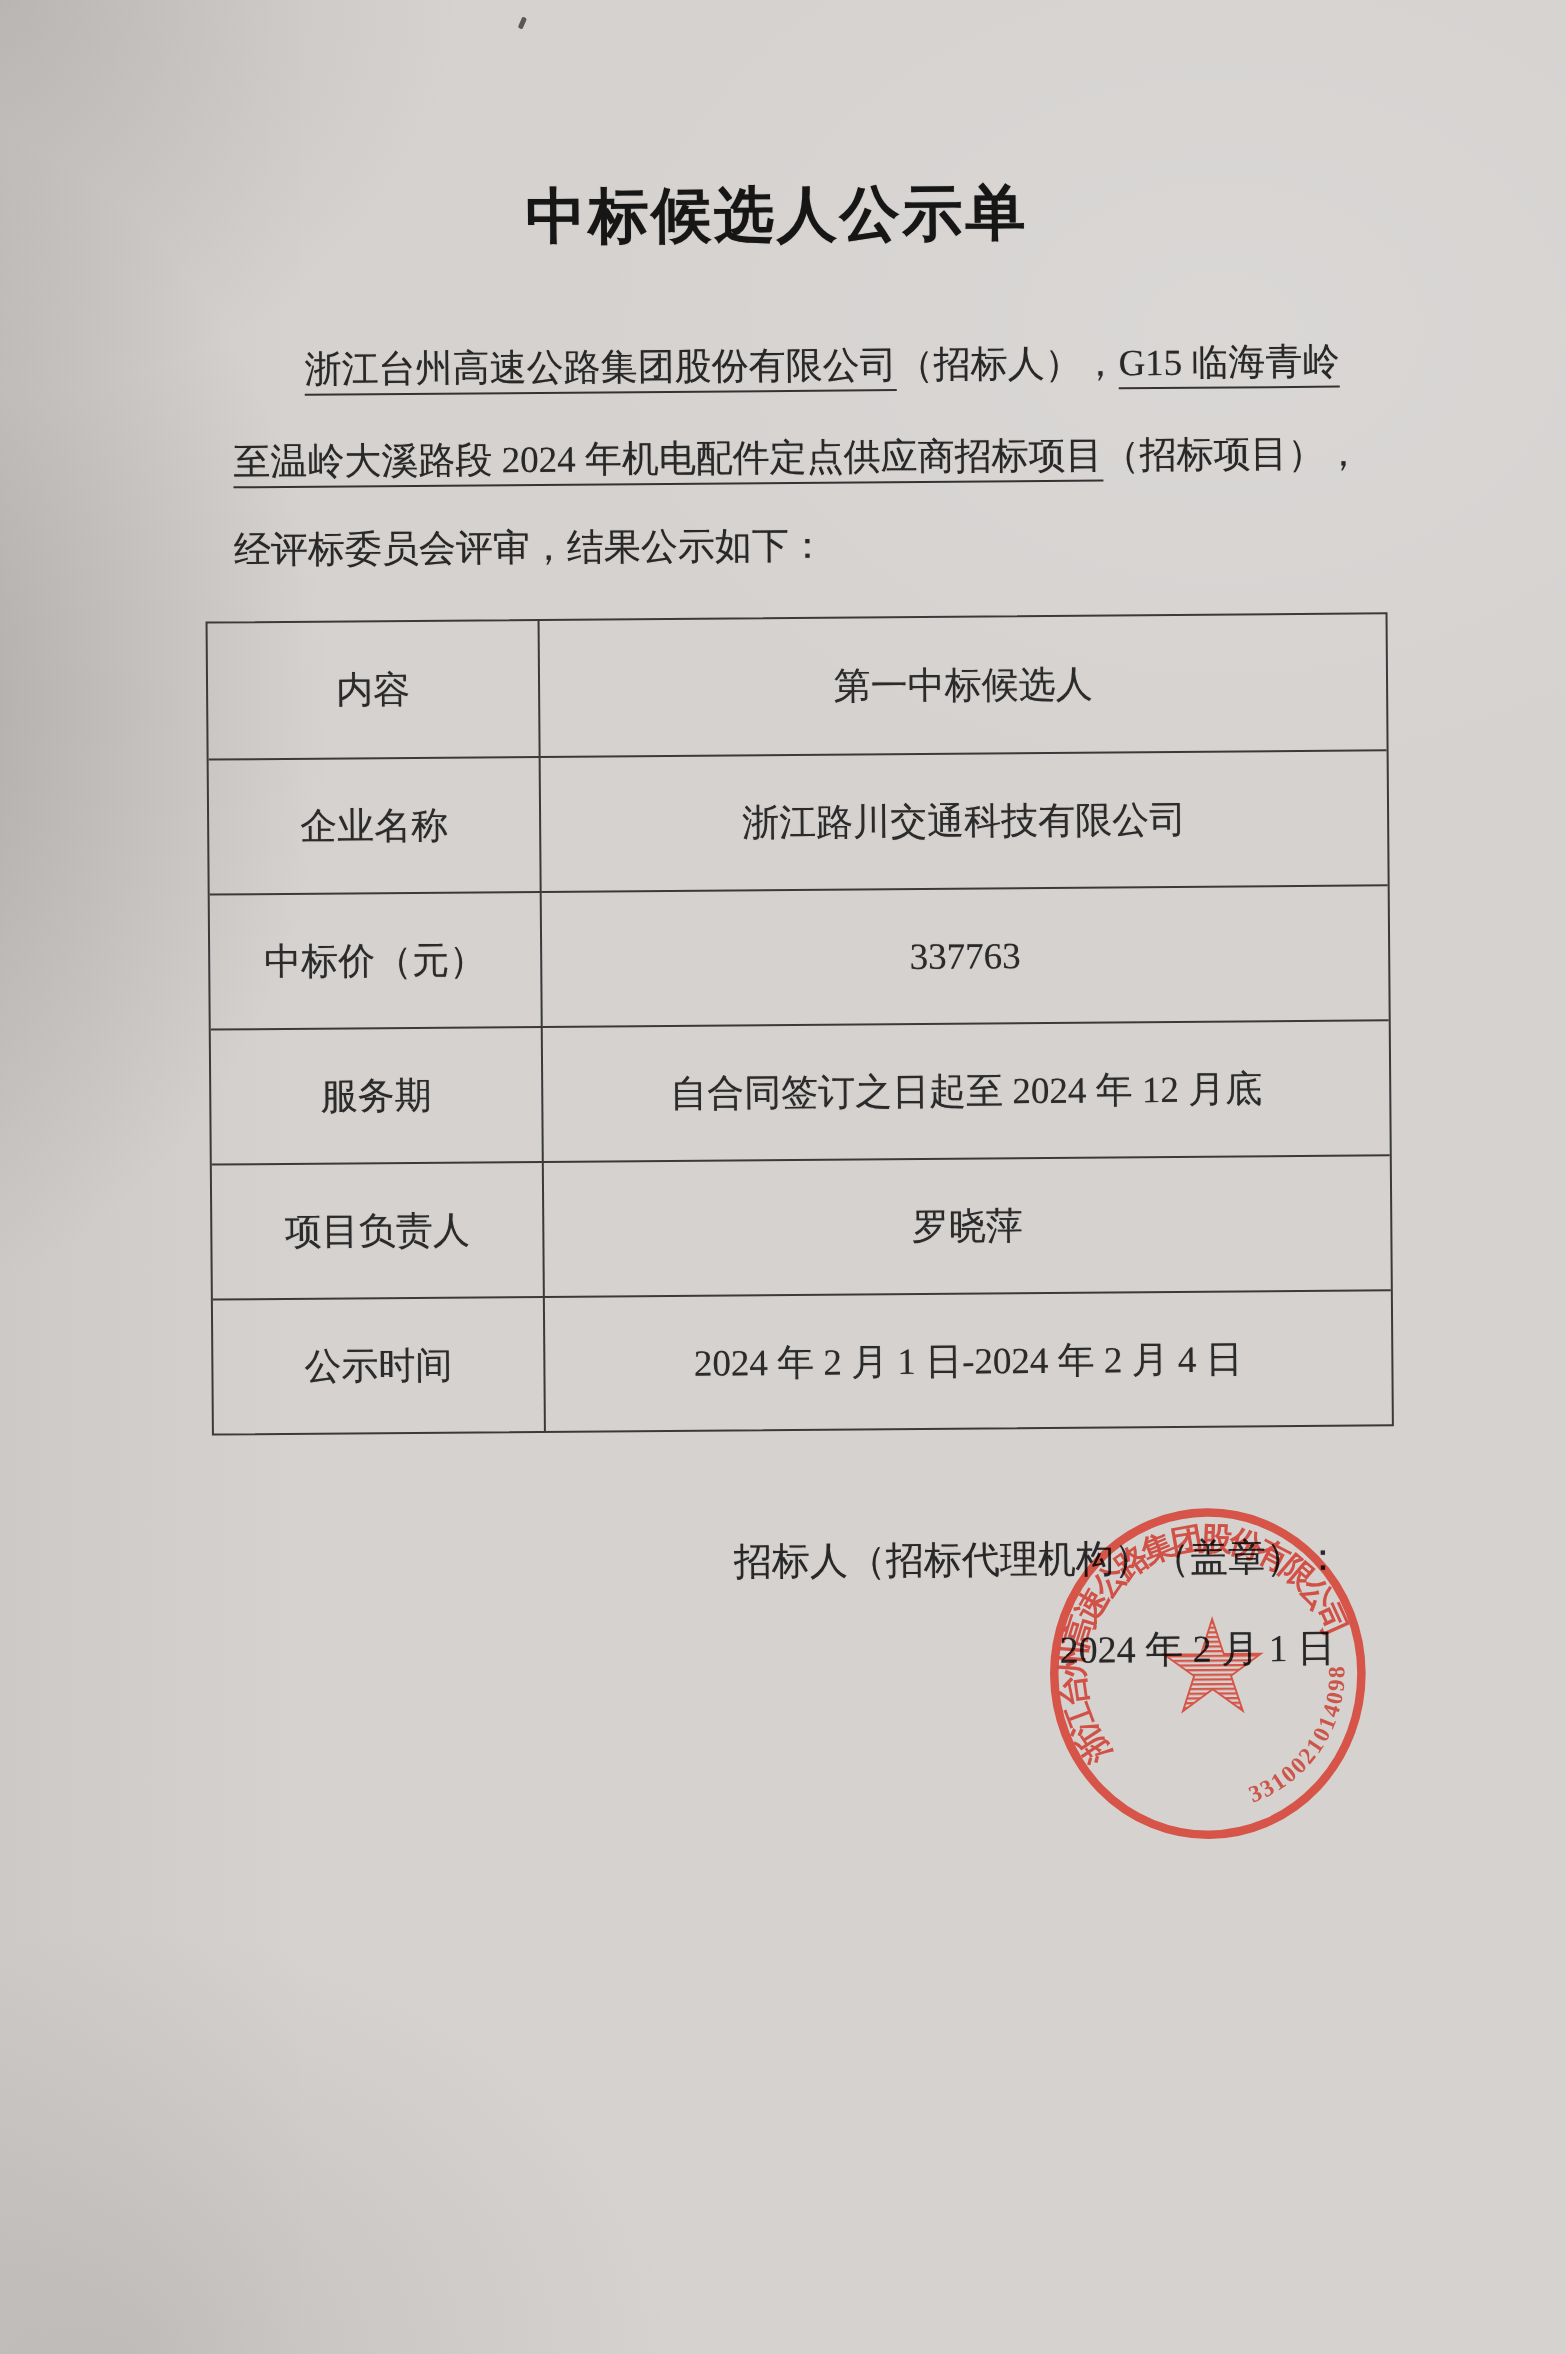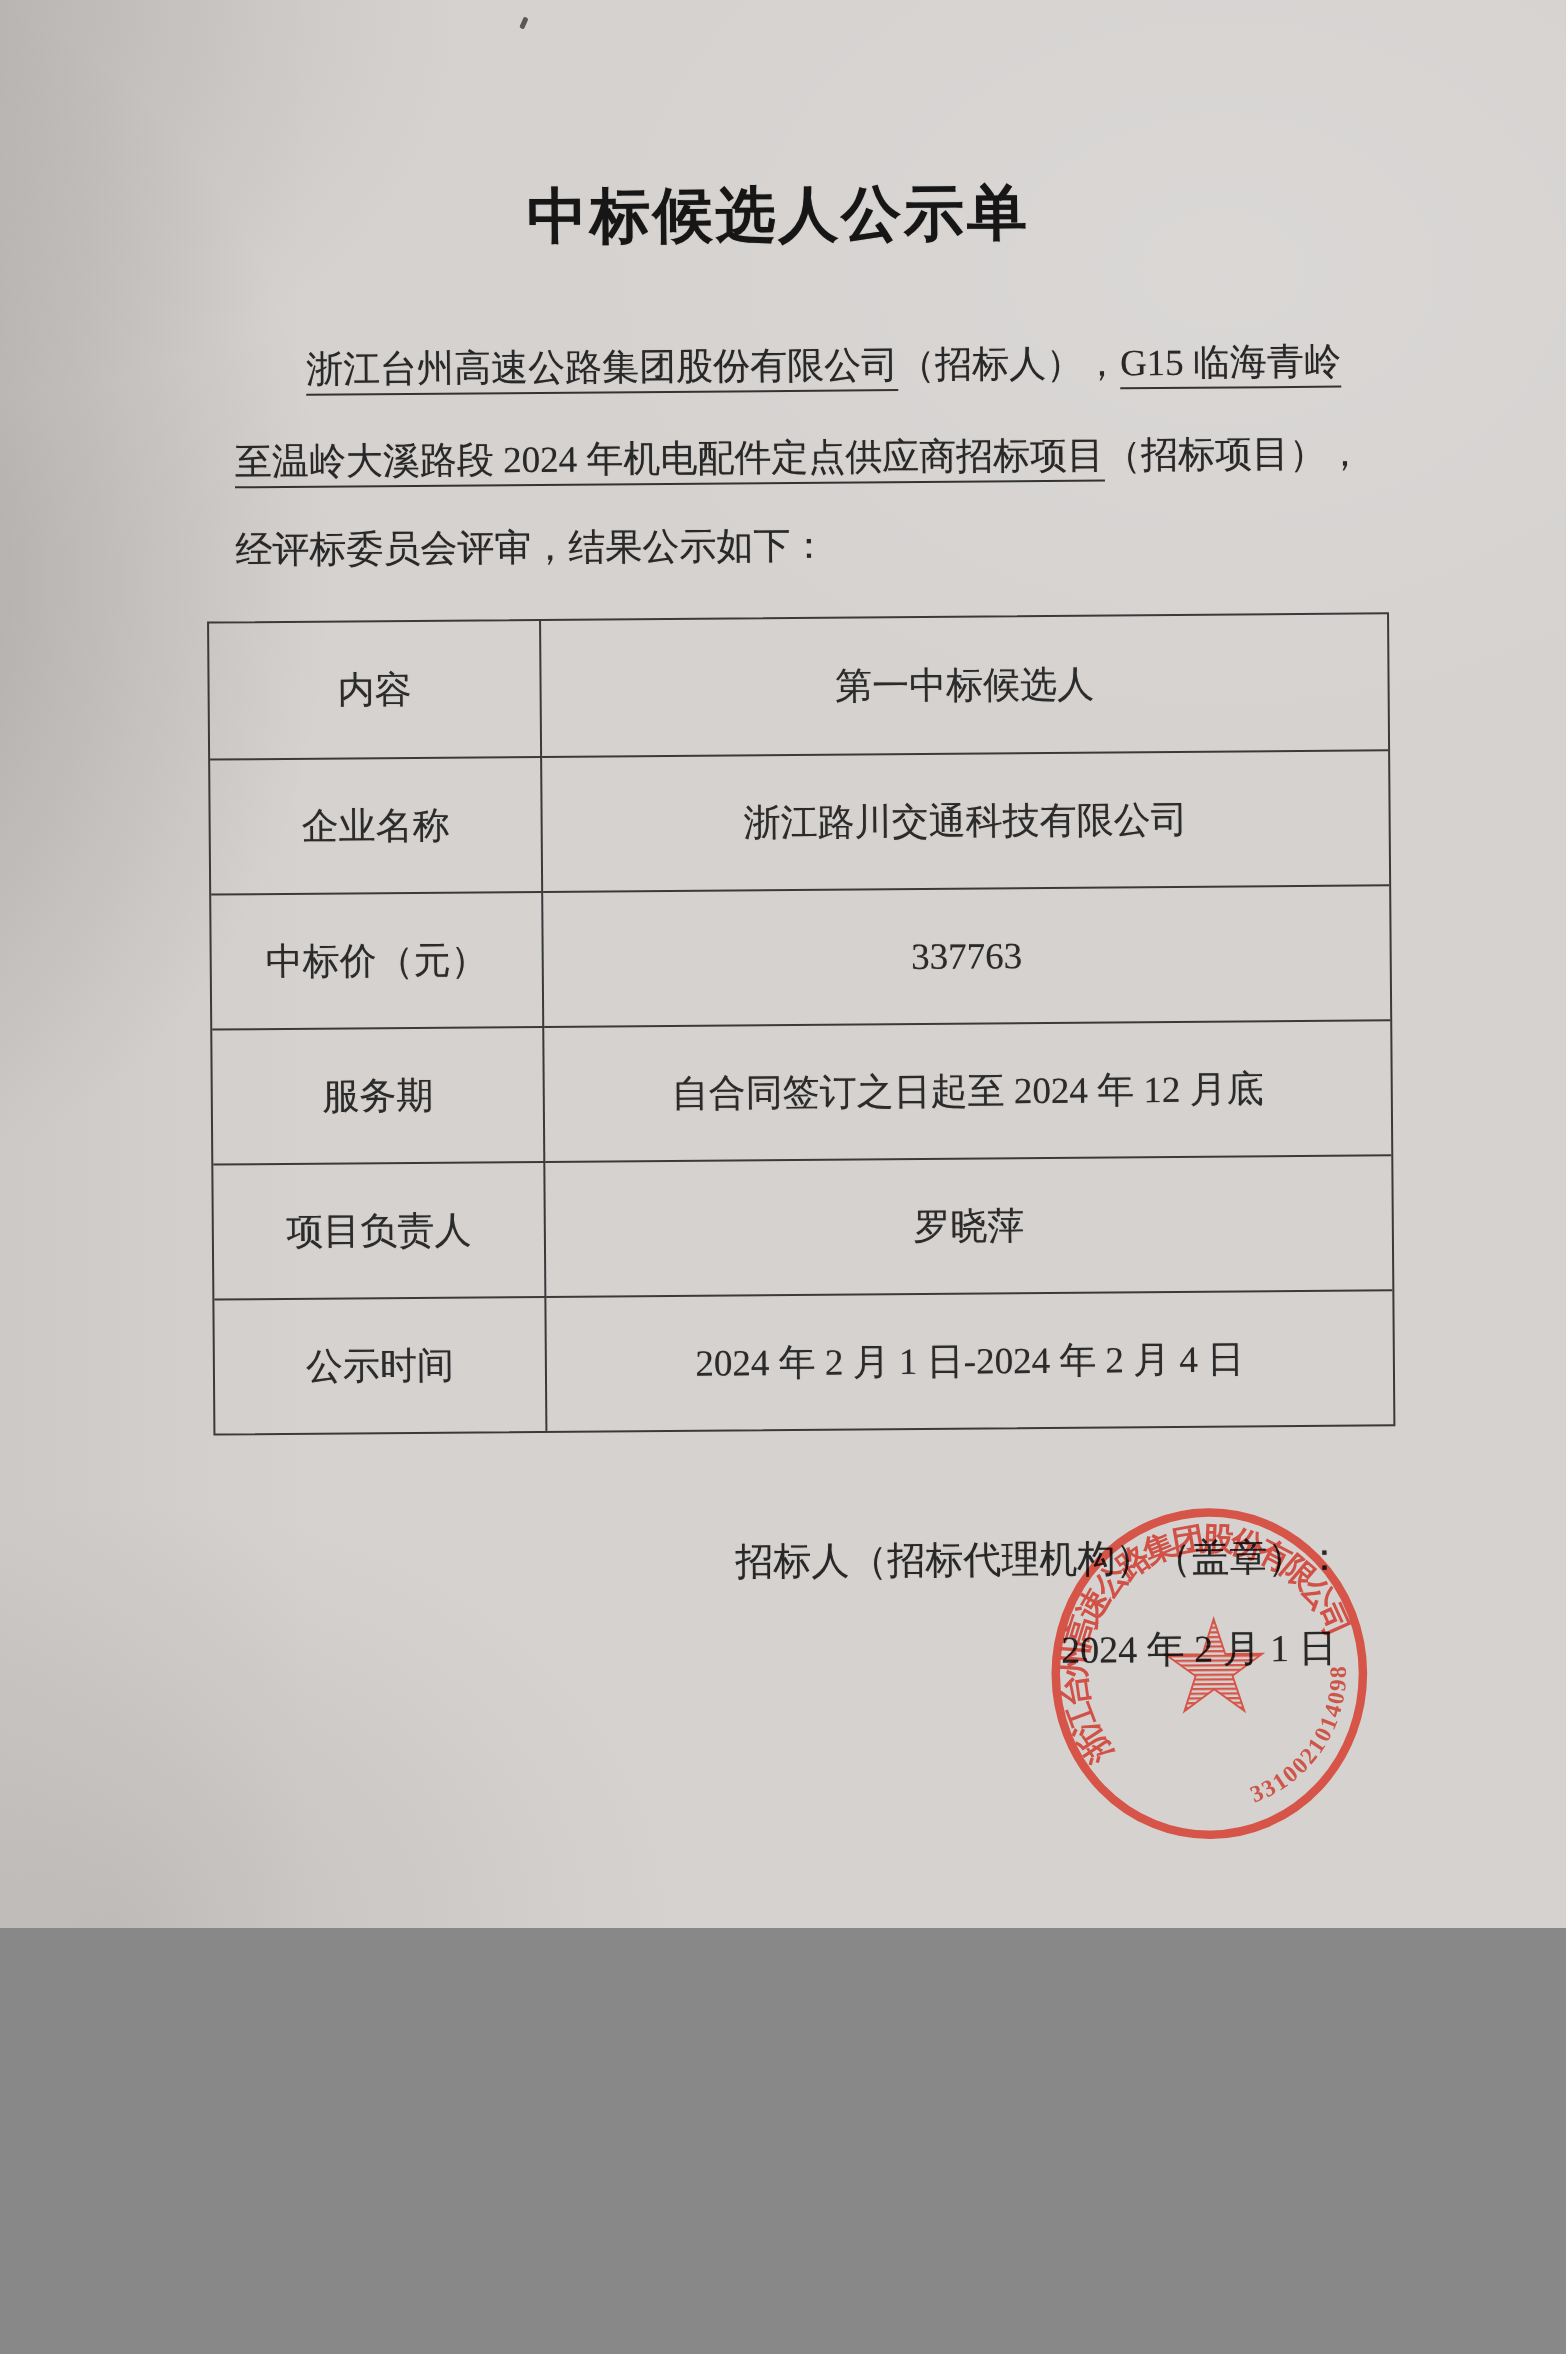--- a/index.html
+++ b/index.html
@@ -1,18 +1,18 @@
 <!DOCTYPE html>
 <html style="font-size:15px"><head>
 <meta charset="utf-8">
 <style>
   html,body{margin:0;padding:0;background:#888;}
   .page{
     position:relative;
-    width:1567px;height:1928px;
+    width:1567px;height:2354px;
     overflow:hidden;
     background-color:#d5d2d0;
     background-image:
       radial-gradient(1036px 753px at 78% 14%, rgba(255,255,255,0.12), rgba(255,255,255,0) 65%),
       radial-gradient(753px 942px at -10% 30%, rgba(40,36,34,0.20), rgba(40,36,34,0) 65%),
       radial-gradient(659px 565px at 0% 0%, rgba(40,36,34,0.12), rgba(40,36,34,0) 70%),
       radial-gradient(847px 659px at 8% 100%, rgba(40,36,34,0.10), rgba(40,36,34,0) 65%),
       linear-gradient(to right, rgba(40,36,34,0.05), rgba(40,36,34,0) 20%);
     font-family:"Liberation Serif","DejaVu Serif",serif;
     color:#262626;

